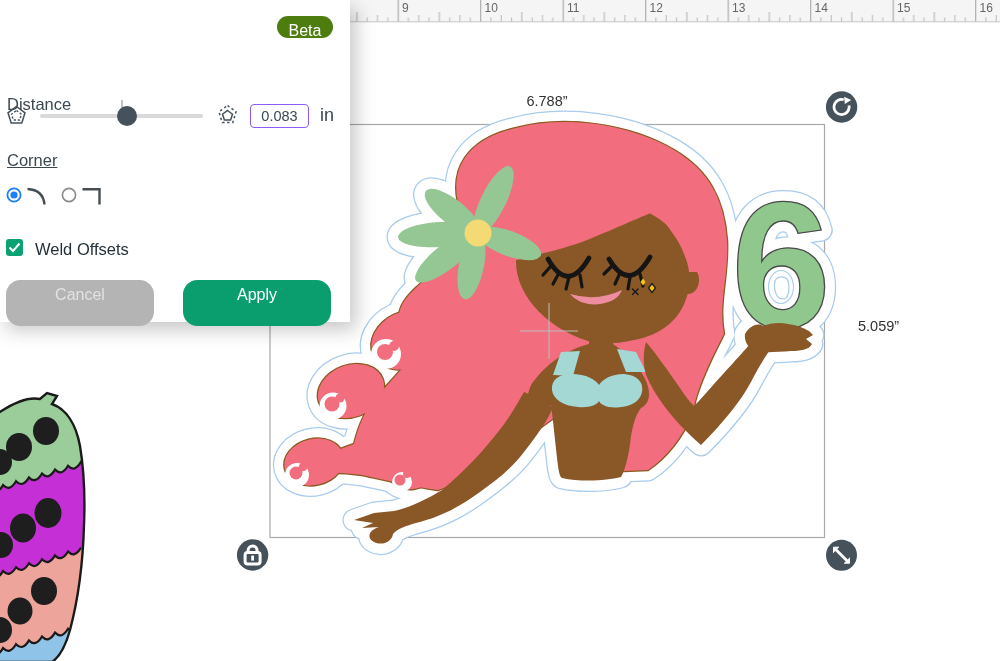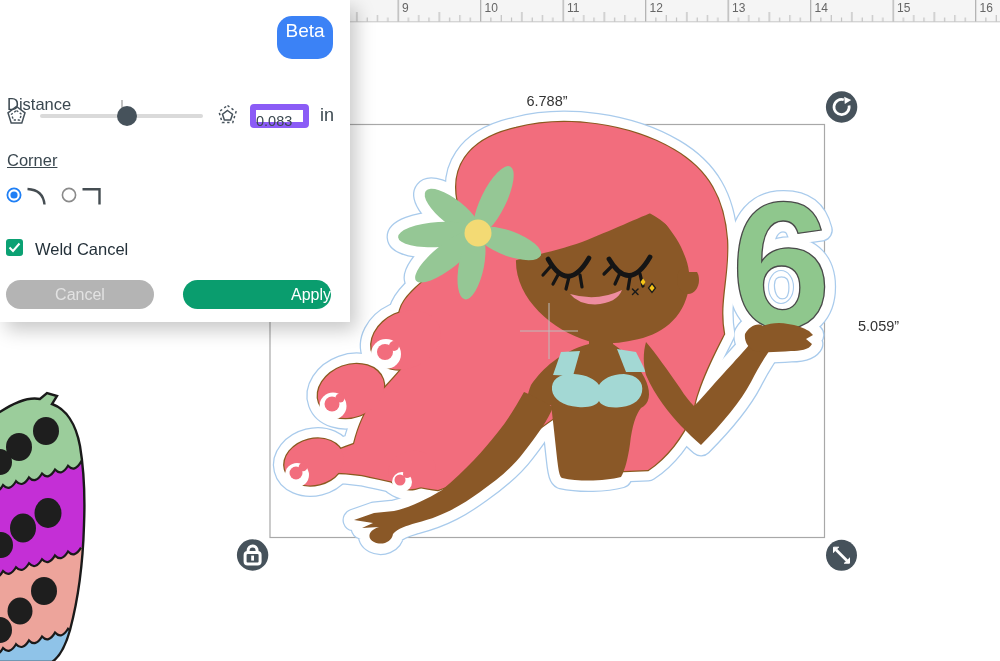--- a/index.html
+++ b/index.html
@@ -2,37 +2,37 @@
 <html><head>
 <meta charset="utf-8">
 <style>
   html,body{margin:0;padding:0;}
   body{width:1000px;height:661px;overflow:hidden;background:#fff;
        font-family:"Liberation Sans", sans-serif;position:relative;}
   #canvas-svg{position:absolute;left:0;top:0;z-index:1;}
   
   #panel{position:absolute;left:0;top:0;width:350px;height:322px;background:#fff;
          z-index:10;box-shadow:6px 8px 18px rgba(0,0,0,0.22);}
-  #beta{position:absolute;left:277px;top:16px;width:56px;height:43px;border-radius:15px;
-        background:#3b82f6;color:#fff;font-size:19px;line-height:29px;text-align:center;}
+  #beta{position:absolute;left:277px;top:16px;width:56px;height:22px;border-radius:15px;
+        background:#4d7c0f;color:#fff;font-size:16px;line-height:29px;text-align:center;}
   .plabel{position:absolute;color:#3b4850;font-size:16.5px;}
   #lab-distance{left:7px;top:70px;margin-top:25px;}
   #lab-corner{left:7px;top:151px;text-decoration:underline;}
   #slider-track{position:absolute;left:40px;top:114px;width:163px;height:4px;border-radius:2px;background:#dadada;}
   #slider-tick{position:absolute;left:121px;top:100px;width:2px;height:9px;background:#c2c2c2;}
   #slider-thumb{position:absolute;left:117px;top:106px;width:20px;height:20px;border-radius:50%;background:#46525b;}
-  #dist-input{position:absolute;left:250px;top:104px;width:59px;height:24px;border:6px solid #8b5cf6;
-        border-radius:4px;box-sizing:border-box;color:#3b4850;font-size:14.5px;line-height:22px;}
+  #dist-input{position:absolute;left:250px;top:104px;width:59px;height:24px;border:1px solid #8b5cf6;
+        border-radius:4px;box-sizing:border-box;color:#3b4850;font-size:14.5px;line-height:22px;text-align:center;}
   #in-label{position:absolute;left:320px;top:105px;color:#3b4850;font-size:18px;}
   #weld-check{position:absolute;left:6px;top:239px;width:17px;height:17px;border-radius:3px;background:#0ba173;}
   #weld-lab{position:absolute;left:35px;top:240px;color:#24313a;font-size:16.5px;}
-  .pbtn{position:absolute;top:280px;width:148px;height:29px;border-radius:14.5px;
+  .pbtn{position:absolute;top:280px;width:148px;height:46px;border-radius:14.5px;
         font-size:16px;text-align:center;line-height:29px;}
   #btn-cancel{left:6px;background:#b4b4b4;color:#e2e2e2;}
-  #btn-apply{left:183px;background:#0a9d6e;color:#fff;text-align:right;}
+  #btn-apply{left:183px;background:#0a9d6e;color:#fff;}
   .picon{position:absolute;}
 </style>
 </head>
 <body>
 <svg id="canvas-svg" width="1000" height="661" viewBox="0 0 1000 661">
   <defs>
     <pattern id="rul" x="397.6" y="0" width="82.5" height="22" patternUnits="userSpaceOnUse">
       <rect x="0" y="0" width="1.2" height="22" fill="#adadad"></rect>
       <rect x="10.31" y="17.5" width="1" height="4.5" fill="#b8b8b8"></rect>
       <rect x="20.62" y="15" width="1" height="7" fill="#b8b8b8"></rect>
@@ -288,16 +288,16 @@
     <circle cx="8" cy="9" r="6.6" fill="none" stroke="#1f7ff5" stroke-width="1.8"></circle>
     <circle cx="8" cy="9" r="3.6" fill="#1f7ff5"></circle>
     <path d="M 21.5,3 C 32,3.5 37.5,8.5 38.5,18.5" fill="none" stroke="#454d52" stroke-width="2.4"></path>
     <circle cx="63" cy="9" r="6.6" fill="none" stroke="#8a8a8a" stroke-width="1.6"></circle>
     <path d="M 76.5,3.2 L 93.5,3.2 L 93.5,18.5" fill="none" stroke="#454d52" stroke-width="2.4"></path>
   </svg>
   <div id="weld-check"></div>
   <svg class="picon" style="left:6px;top:239px" width="17" height="17" viewBox="0 0 17 17">
     <path d="M 3.5,8.5 L 7,12 L 13.5,4.5" fill="none" stroke="#fff" stroke-width="2"></path>
   </svg>
-  <div id="weld-lab">Weld Cancel</div>
+  <div id="weld-lab">Weld Offsets</div>
   <div id="btn-cancel" class="pbtn">Cancel</div>
   <div id="btn-apply" class="pbtn">Apply</div>
 </div>
 
 </body></html>

